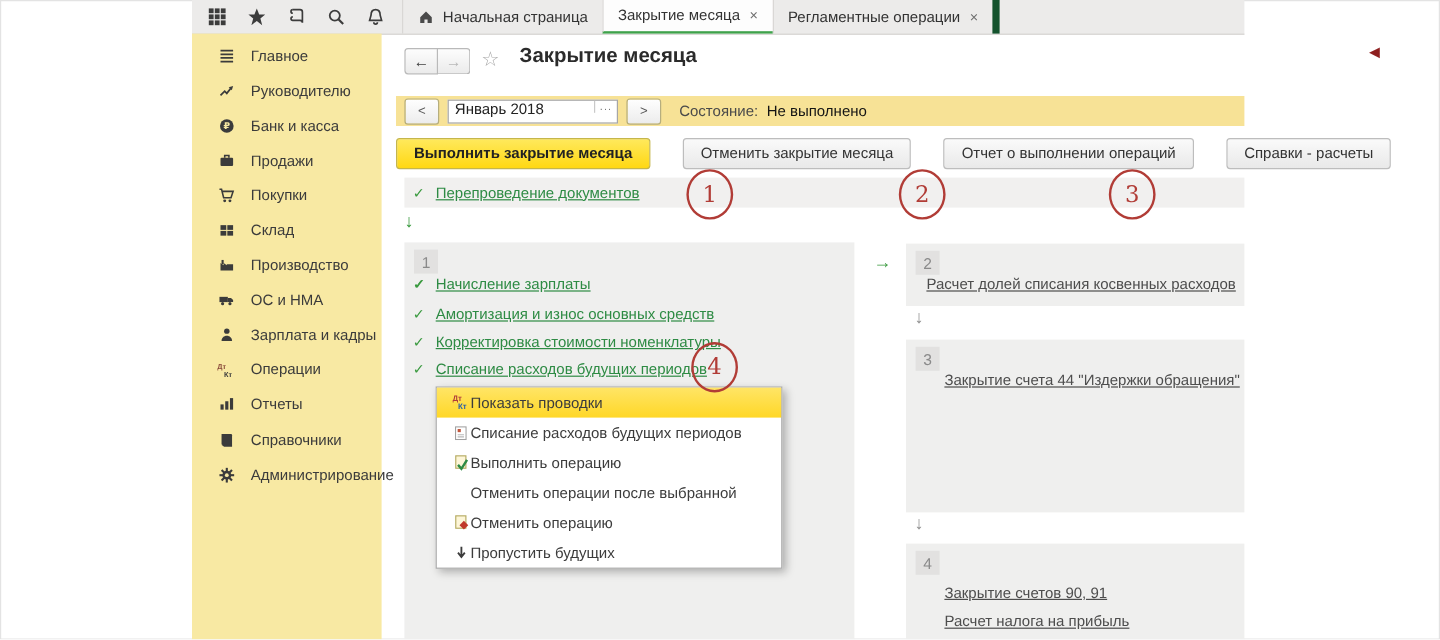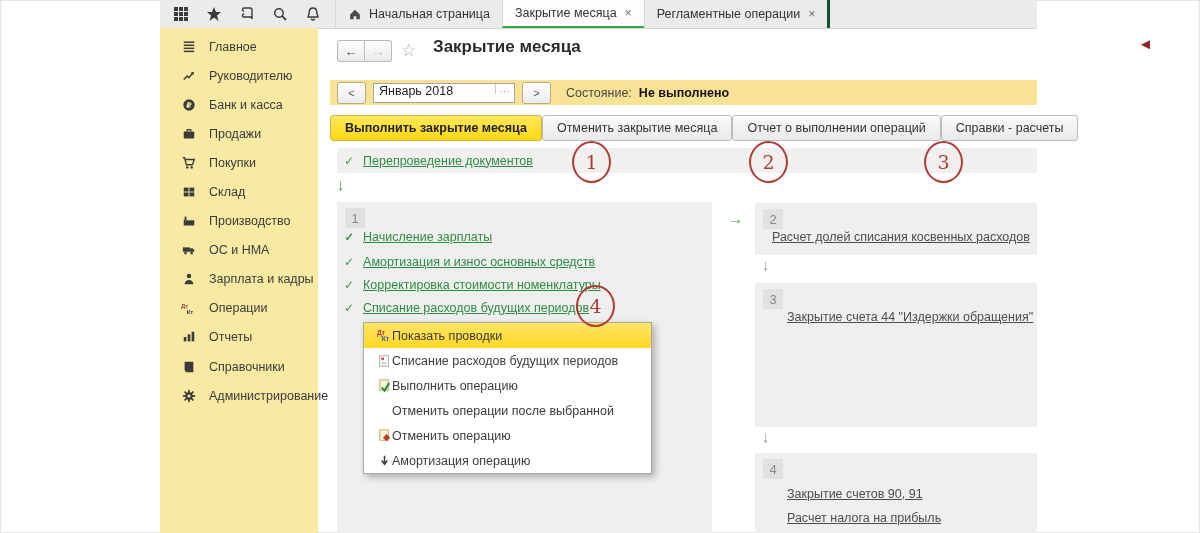--- a/index.html
+++ b/index.html
@@ -6,21 +6,21 @@
   .canvas{position:relative;width:1200px;height:533px;background:#fff;overflow:hidden;
           font-family:"Liberation Sans","DejaVu Sans",sans-serif;box-shadow:inset 0 0 0 1px #e3e3e3}
 
   
   .topstrip{position:absolute;left:160px;top:0;width:877px;height:28px;background:#ecebea;
             border-bottom:1px solid #d6d4d2;display:flex;align-items:stretch}
   .quickicons{display:flex;align-items:center;gap:16px;padding:0 14px 0 12px}
   .qicon{width:17px;height:17px;display:flex;align-items:center;justify-content:center;cursor:pointer}
   .tab{display:flex;align-items:center;padding:0 12px;border-left:1px solid #d9d7d5;
        font-size:12.5px;color:#333;cursor:pointer;white-space:nowrap}
-  .tab.last{border-right:3px solid #14532d}
+  .tab.last{border-right:6px solid #14532d}
   .tab.active{background:#fdfdfd;border-bottom:2px solid #3fa24b}
   .tab .ticon{margin-right:7px;display:flex}
   .tab .x{color:#6f6f6f;font-size:12px;margin-left:8px}
 
   
   .sidebar{position:absolute;left:160px;top:28px;width:158px;height:505px;background:#f8e9a3;padding-top:4px;box-sizing:border-box}
   .snav{height:29.1px;display:flex;align-items:center;gap:13px;padding-left:21px;font-size:12.5px;color:#3b3b3b;cursor:pointer}
   .sicon{width:15px;height:15px;flex:none;display:flex;align-items:center;justify-content:center}
 
   
@@ -33,24 +33,24 @@
   .pagetitle{position:absolute;left:433px;top:37px;font-size:17px;font-weight:700;color:#2b2b2b}
 
   
   .period{position:absolute;left:330px;top:80px;width:707px;height:25px;background:#f7e296;display:flex;align-items:center}
   .pbtn{width:27px;height:20px;border:1px solid #b6ae7e;background:linear-gradient(#fefefe,#ececec);border-radius:3px;
         display:flex;align-items:center;justify-content:center;color:#555;font-size:11px;margin-left:7px;cursor:pointer}
   .pfield{width:142px;height:20px;margin-left:7px;border:1px solid #a6a6a6;background:#fff;display:flex;align-items:flex-start;box-sizing:border-box}
   .pfield input{border:none;outline:none;flex:1;font:12.5px "Liberation Sans","DejaVu Sans",sans-serif;padding:0 5px;min-width:0;background:transparent;color:#222}
   .pell{width:18px;border-left:1px solid #c9c9c9;display:flex;align-items:center;justify-content:center;color:#777;font-size:9px;letter-spacing:1px;cursor:pointer}
   .statelabel{margin-left:15px;font-size:12.5px;color:#4a4a4a}
-  .statevalue{margin-left:7px;font-size:12.5px;font-weight:700;color:#141414}
-
-  
-  .actions{position:absolute;left:330px;top:115px;display:flex;gap:0}
+  .statevalue{margin-left:7px;font-size:12.5px;font-weight:400;color:#141414}
+
+  
+  .actions{position:absolute;left:330px;top:115px;display:flex;gap:27px}
   .abtn{height:24px;padding:0 14px;border:1px solid #bdbdbd;border-radius:3px;background:linear-gradient(#fafafa,#e9e9e9);
         font-size:12.5px;color:#333;display:flex;align-items:center;cursor:pointer;white-space:nowrap}
   .abtn.primary{background:linear-gradient(#ffe95c,#ffd813);border-color:#c5b64b;font-weight:700;color:#222}
 
   
   .repost{position:absolute;left:337px;top:148px;width:700px;height:25px;background:#f1f0ef;display:flex;align-items:center;gap:9px;padding-left:7px;box-sizing:border-box}
   .check{color:#3a9a3f;font-size:12px}
   .check.strong{font-weight:900;text-shadow:.5px 0 #3a9a3f}
   .greenlink{color:#2e8b44;font-size:12.5px;text-decoration:underline;cursor:pointer}
   .darklink{color:#4d4d4d;font-size:12.5px;text-decoration:underline;cursor:pointer}
@@ -405,21 +405,21 @@
           </svg>
         </span>
       <span>Отменить операцию</span>
     </div>
     <div class="crow">
       <span class="cicon">
           <svg width="13" height="13" viewBox="0 0 16 16">
             <path d="M8 2v9M4.5 8 8 12.5 11.5 8" fill="none" stroke="#3c3c3c" stroke-width="1.9"></path>
           </svg>
         </span>
-      <span>Амортизация операцию</span>
+      <span>Пропустить будущих</span>
     </div>
   </div>
 
   <div class="circ" style="left:572px;top:141px">1</div>
   <div class="circ" style="left:749px;top:141px">2</div>
   <div class="circ" style="left:924px;top:141px">3</div>
   <div class="circ" style="left:576px;top:285px">4</div>
 
   <div class="redcursor">◄</div>
 

